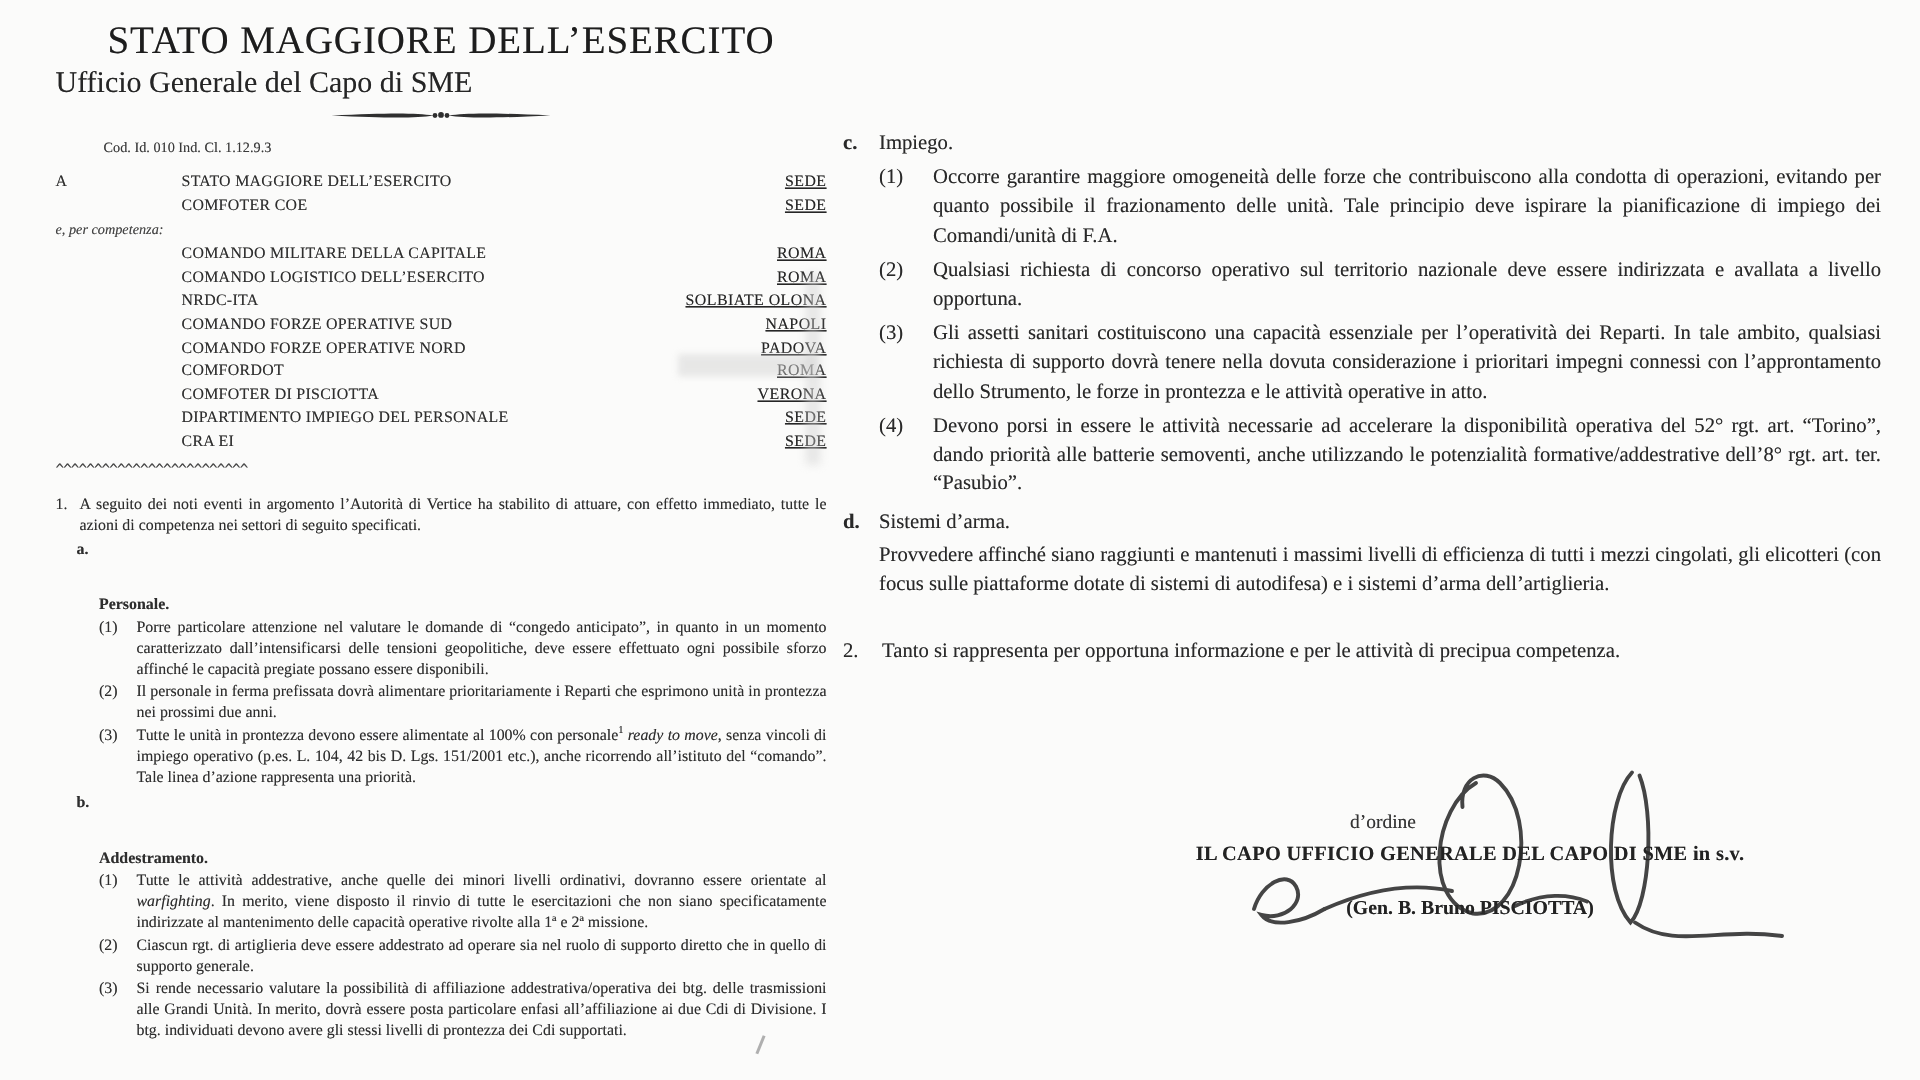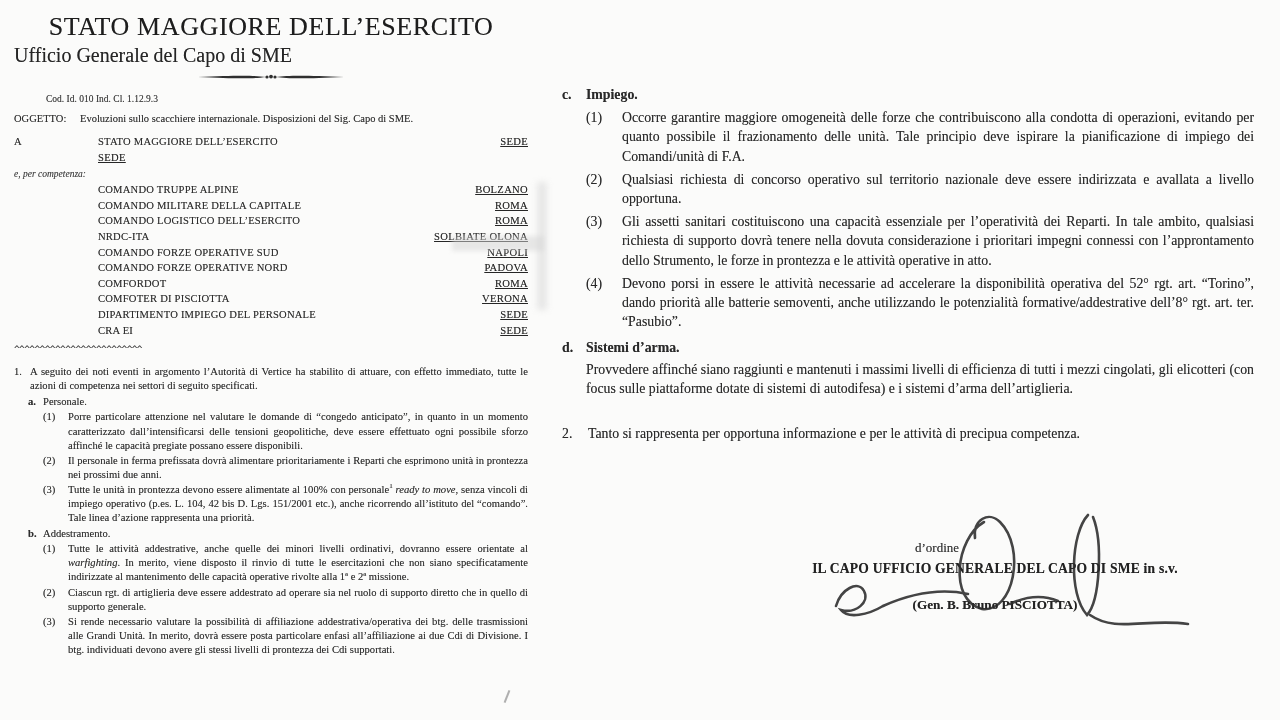--- a/index.html
+++ b/index.html
@@ -4,61 +4,61 @@
 <style>
   html,body { margin:0; padding:0; }
   body {
     width:1280px; height:720px; position:relative; overflow:hidden;
     background:#fbfbfa;
     font-family:"Liberation Serif","DejaVu Serif",serif;
     color:#2e2e2e;
     text-shadow:0 0 .4px rgba(40,40,40,.45);
   }
   
-  .left-page { position:absolute; left:14px; top:12px; width:514px; }
+  .left-page { position:absolute; left:37px; top:12px; width:514px; }
   .lp-title { font-size:26px; letter-spacing:.6px; text-align:center; color:#1d1d1d; line-height:30px; }
   .lp-subtitle { font-size:20px; color:#252525; line-height:24px; margin-top:1px; }
   .divider { width:150px; margin:5px auto 0 auto; display:block; }
   .meta-line { font-size:9.5px; margin-top:12px; color:#3a3a3a;padding-left:32px; }
   .oggetto { display:flex; font-size:10.5px; margin-top:9px; }
   .oggetto-label { width:66px; flex:0 0 66px; }
   .oggetto-text { flex:1; }
   .addr { margin-top:10px; font-size:10.6px; }
   .addr-row { display:flex; line-height:15.6px; }
   .addr-col { width:84px; flex:0 0 84px; }
   .addr-name { flex:1; letter-spacing:.2px; }
   .addr-loc { text-decoration:underline; letter-spacing:.3px; color:#262626;text-align:right; }
   .cc-label { font-style:italic; font-size:9.5px; line-height:15px; margin-top:2px; color:#444; }
   .sep-squiggle { font-size:9.5px; letter-spacing:-.6px; color:#4a4a4a; margin-top:6px; line-height:10px; font-family:"DejaVu Sans Mono",monospace; }
   .lp-body { margin-top:11px; font-size:10.6px; line-height:14.1px; }
   .np { display:flex; }
   .np-marker { width:16px; flex:0 0 16px; }
   .np-text { flex:1; text-align:justify; }
   .lsec { display:flex; margin-left:14px; margin-top:2px; }
   .lsec-label { width:15px; flex:0 0 15px; font-weight:bold; }
-  .lsec-title { font-weight:normal; }
+  .lsec-title { font-weight:bold;margin-top:37px; }
   .litem { display:flex; margin-left:29px; margin-top:1px; }
   .litem-marker { width:25px; flex:0 0 25px; }
   .litem-text { flex:1; text-align:justify; }
   .it { font-style:italic; }
   sup.fnref { font-size:7px; line-height:0; }
   
   .right-page { position:absolute; left:560px; top:78px; width:694px; height:630px; font-size:13.8px; line-height:19.2px; color:#292929; }
   .rsec { display:flex; margin-left:2px; margin-top:7px; }
   .rsec-label { width:24px; flex:0 0 24px; font-weight:bold; }
-  .rsec-title { font-weight:bold; }
+  .rsec-title { font-weight:normal; }
   .ritem { display:flex; margin-left:26px; margin-top:4px; }
   .ritem-marker { width:36px; flex:0 0 36px; }
   .ritem-text { flex:1; text-align:justify; }
   .rsec-body { margin-left:26px; text-align:justify; margin-top:2px; }
   .para2 { display:flex; margin-top:26px; margin-left:2px; }
   .para2-marker { width:26px; flex:0 0 26px; }
   .para2-text { flex:1; }
   
-  .sig-block { position:absolute; left:165px; top:460px; width:540px; text-align:center; }
+  .sig-block { position:absolute; left:150px; top:460px; width:540px; text-align:center; }
   .sig-dordine { font-size:13px; transform:translateX(-58px); color:#333; }
   .sig-role { font-weight:bold; font-size:13.6px; letter-spacing:.2px; color:#222; margin-top:2px; }
   .sig-name { font-weight:bold; font-size:13.2px; color:#222; margin-top:17px; }
   .sig-svg { position:absolute; left:228px; top:424px; pointer-events:none; }
   
   .edge-smudge { position:absolute; left:537px; top:182px; width:10px; height:128px; background:#cfcfcf; filter:blur(3px); opacity:.45; }
   .cc-smudge { position:absolute; left:452px; top:236px; width:92px; height:15px; background:#d4d4d4; filter:blur(2px); opacity:.5; }
   .pen-mark { position:absolute; left:506px; top:690px; width:2px; height:13px; background:#8f8f8f; transform:rotate(22deg); opacity:.7; }
 </style>
 </head>
@@ -71,43 +71,35 @@
   <svg class="divider" width="150" height="10" viewBox="0 0 150 10">
     <path d="M2 5 C40 3.2, 58 3.2, 70 5 C58 6.8, 40 6.8, 2 5 Z" fill="#2f2f2f"></path>
     <path d="M148 5 C110 3.2, 92 3.2, 80 5 C92 6.8, 110 6.8, 148 5 Z" fill="#2f2f2f"></path>
     <circle cx="71" cy="5" r="1.6" fill="#2f2f2f"></circle>
     <circle cx="75" cy="4.6" r="1.9" fill="#2f2f2f"></circle>
     <circle cx="79" cy="5" r="1.6" fill="#2f2f2f"></circle>
   </svg>
 
   <div class="meta-line">Cod. Id. 010 Ind. Cl. 1.12.9.3</div>
 
-  <div class="oggetto">
-    <span class="oggetto-label">OGGETTO:</span>
-    <span class="oggetto-text">Evoluzioni sullo scacchiere internazionale. Disposizioni del Sig. Capo di SME.</span>
-  </div>
 
   <div class="addr">
     <div class="addr-row">
       <span class="addr-col">A</span>
       <span class="addr-name">STATO MAGGIORE DELL’ESERCITO</span>
       <span class="addr-loc">SEDE</span>
     </div>
     <div class="addr-row">
       <span class="addr-col"></span>
+      <span class="addr-name">COMFOTER COE</span>
       <span class="addr-loc">SEDE</span>
     </div>
 
     <div class="cc-label">e, per competenza:</div>
 
-    <div class="addr-row">
-      <span class="addr-col"></span>
-      <span class="addr-name">COMANDO TRUPPE ALPINE</span>
-      <span class="addr-loc">BOLZANO</span>
-    </div>
     <div class="addr-row">
       <span class="addr-col"></span>
       <span class="addr-name">COMANDO MILITARE DELLA CAPITALE</span>
       <span class="addr-loc">ROMA</span>
     </div>
     <div class="addr-row">
       <span class="addr-col"></span>
       <span class="addr-name">COMANDO LOGISTICO DELL’ESERCITO</span>
       <span class="addr-loc">ROMA</span>
     </div>

